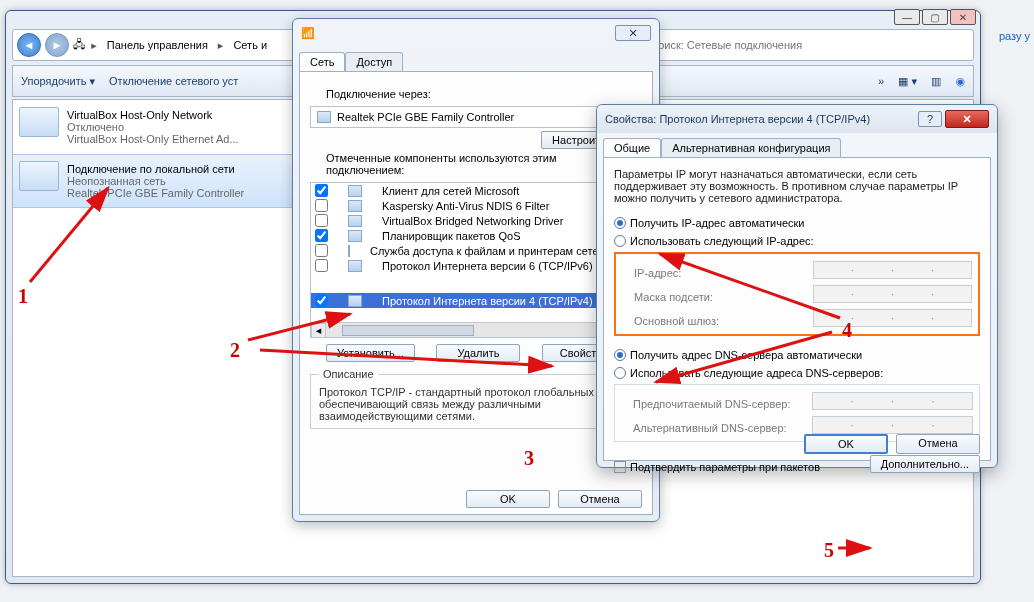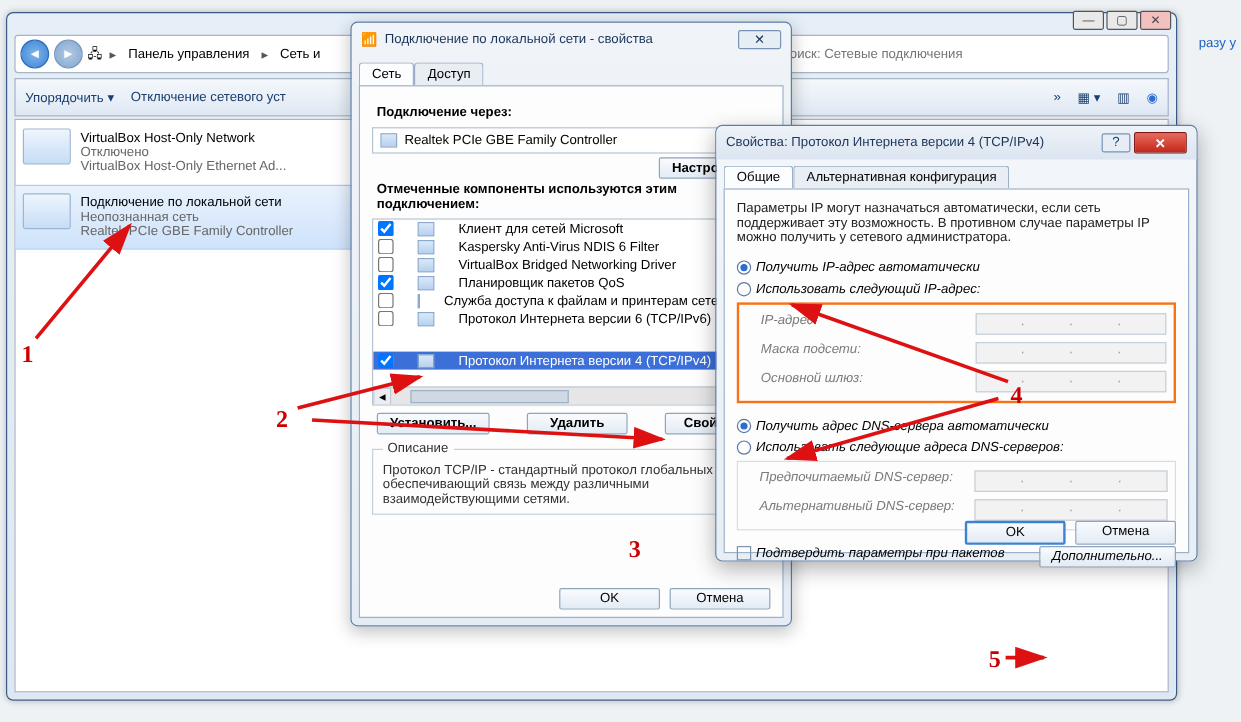--- a/index.html
+++ b/index.html
@@ -57,21 +57,21 @@
   .dlg-title { height:28px; display:flex; align-items:center; padding:0 8px; color:#1b3559; }
   .dlg-title .spacer { flex:1; }
   .dlg-close { width:36px; height:16px; border:1px solid #7794b7; background:#e6edf4;
                border-radius:2px; display:flex; align-items:center; justify-content:center; }
   .tabbar { height:24px; display:flex; align-items:flex-end; padding:0 6px; gap:0; }
   .tab { border:1px solid #9cb1c8; border-bottom:none; background:#fbfdff; padding:3px 10px; border-radius:3px 3px 0 0;margin-top:22px; }
   .tab.inactive { background:#e9eef4; }
   .tabpane { border:1px solid #9cb1c8; margin:0 6px 6px 6px; background:#fdfdfe;
              padding:10px 10px 8px 10px; height:calc(100% - 58px); position:relative; }
 
-  .fieldrow { margin:6px 4px;font-weight:bold; }
+  .fieldrow { margin:6px 16px; }
   .sunkbox { border:1px solid #b6c3d1; background:#fff; padding:4px 6px; display:flex; align-items:center; gap:6px; }
   .btn { border:1px solid #8fa5bd; background:linear-gradient(#f9fbfe,#e3ebf4);
          padding:2px 10px; min-width:84px; text-align:center; border-radius:2px; }
   fieldset.desc { border:1px solid #c3cfdb; padding:6px 8px; margin-top:6px; }
   fieldset.desc legend { padding:0 4px; color:#333; }
 
   .complist { border:1px solid #b6c3d1; background:#fff; height:156px; overflow:hidden; position:relative; }
   .complist .row { display:flex; align-items:center; gap:20px; padding:1px 4px; white-space:nowrap; }
   .complist .row input { margin:0; }
   .complist .row.sel { background:#3c6fd8; color:#fff;margin-top:20px; }
@@ -86,21 +86,21 @@
   
   .ipwin {
     position:absolute; left:596px; top:104px; width:402px; height:364px;
     border:1px solid #5b7ea7; border-radius:6px;
     background:linear-gradient(#f3f6fa,#e8eef6);
     box-shadow:0 6px 18px rgba(0,0,0,.3);
   }
   .ipwin .dlg-title { background:linear-gradient(#eef3f9,#dbe4f0); border-radius:6px 6px 0 0; }
   .ipwin .redclose { width:44px; height:18px; border-radius:2px; border:1px solid #7b1a1a;
     background:linear-gradient(#e86a5e,#c3271b); color:#fff; display:flex; align-items:center; justify-content:center; font-weight:bold; }
-  .formrow { display:flex; align-items:flex-start; gap:4px; padding:3px 0;font-style:italic; }
+  .formrow { display:flex; align-items:flex-end; gap:4px; padding:3px 0; }
   .formrow .lab { width:175px; color:#7a7a7a; }
   .formrow .ipfield { flex:1; height:18px; border:1px solid #c5cdd6; background:#f2f2f2;
     display:flex; justify-content:space-evenly; align-items:center; color:#999; }
   .formrow .ipfield span { pointer-events:none; }
   .radio { width:12px; height:12px; border:1px solid #5a7aa2; border-radius:50%; display:inline-block; position:relative; }
   .radio.checked::after { content:""; position:absolute; inset:2px; border-radius:50%; background:#2e6cd1; }
   .chk { width:12px; height:12px; border:1px solid #7d93ad; display:inline-block; }
 
   
   .ann-num { position:absolute; color:#c00; font:bold 20px/1 "Times New Roman",serif; }
@@ -158,21 +158,20 @@
       <div class="t">Подключение по локальной сети</div>
       <div class="s">Неопознанная сеть</div>
       <div class="s">Realtek PCIe GBE Family Controller</div>
     </div>
   </div>
 </div>
 
 <div class="propwin">
   <div class="dlg-title">
     <span style="margin-right:6px;">📶</span>
-    <span>Подключение по локальной сети - свойства</span>
     <span class="spacer"></span>
     <div class="dlg-close">✕</div>
   </div>
   <div class="tabbar">
     <div class="tab">Сеть</div>
     <div class="tab inactive">Доступ</div>
   </div>
   <div class="tabpane">
     <div class="fieldrow">Подключение через:</div>
     <div class="sunkbox">

